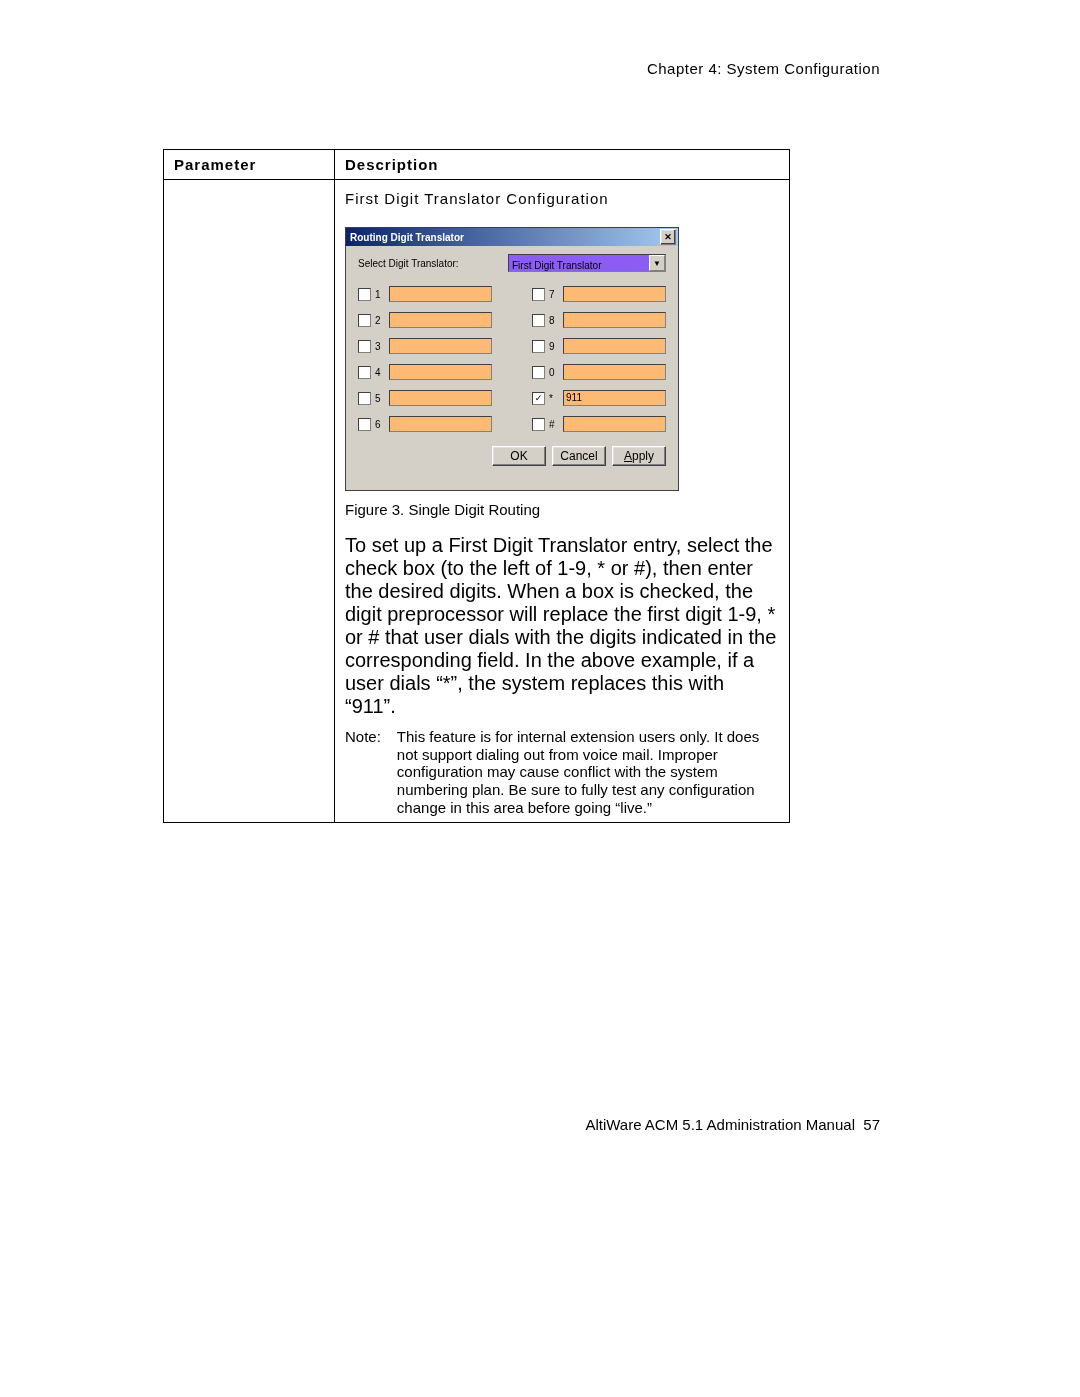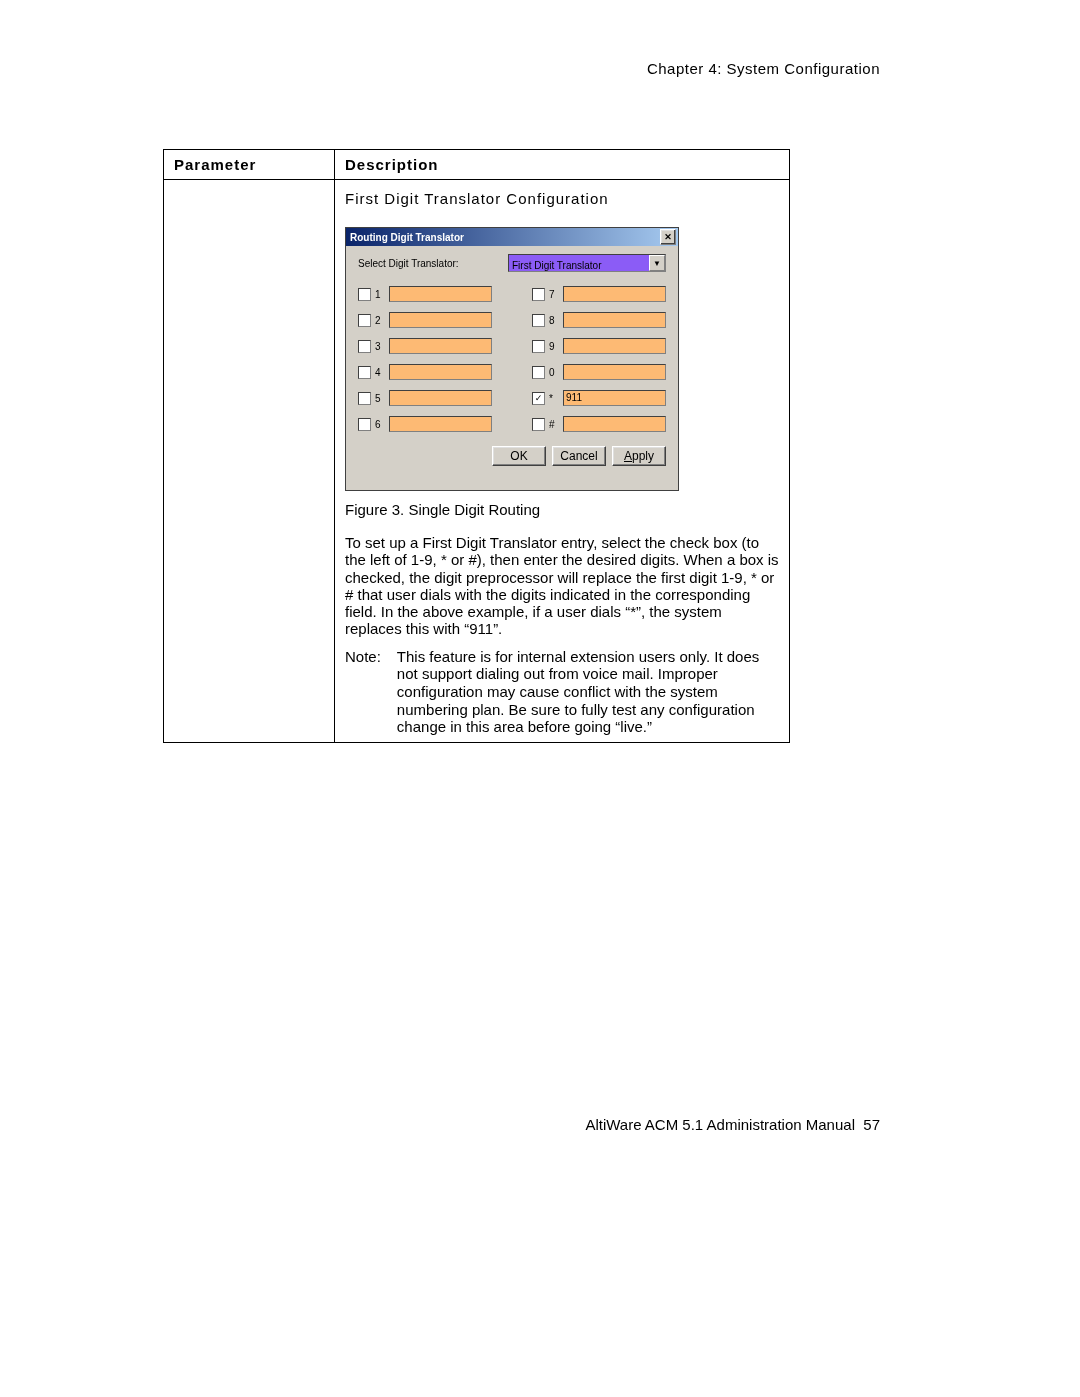--- a/index.html
+++ b/index.html
@@ -176,21 +176,21 @@
     font-size: 12px;
     display:flex;align-items:center;justify-content:center;
   }
   .win-btn u{text-decoration:underline;}
 
   .fig-caption {
     font-size: 15px;
     margin: 8px 0 16px 0;
   }
   .body-para {
-    font-size: 15px;
+    font-size: 20px;
     line-height: 1.15;
     margin: 0 0 4px 0;
   }
   .note-row {
     display: flex;
     gap: 16px;
     font-size: 15px;
     line-height: 1.18;
     margin-top: 10px;
   }

